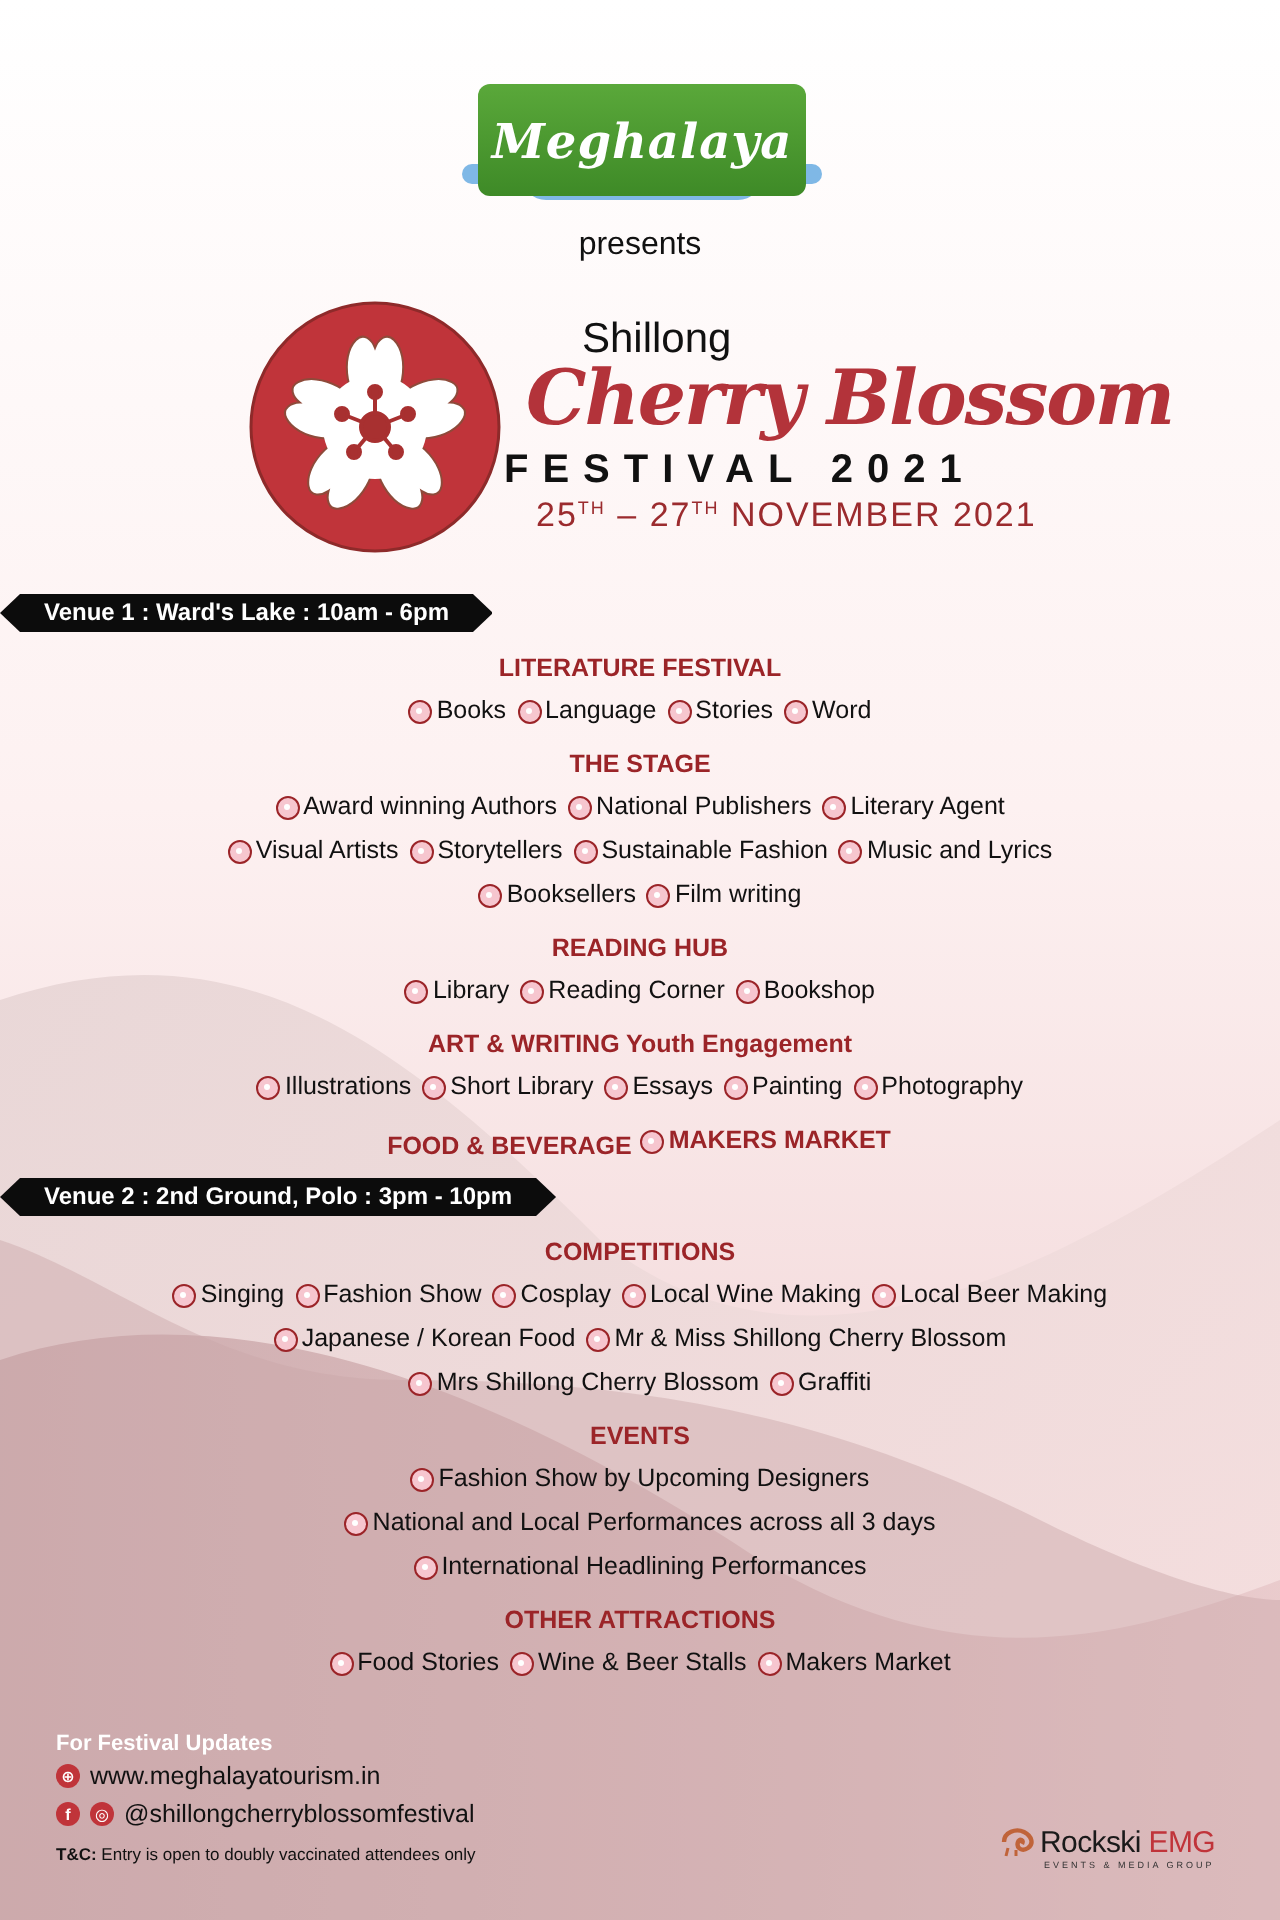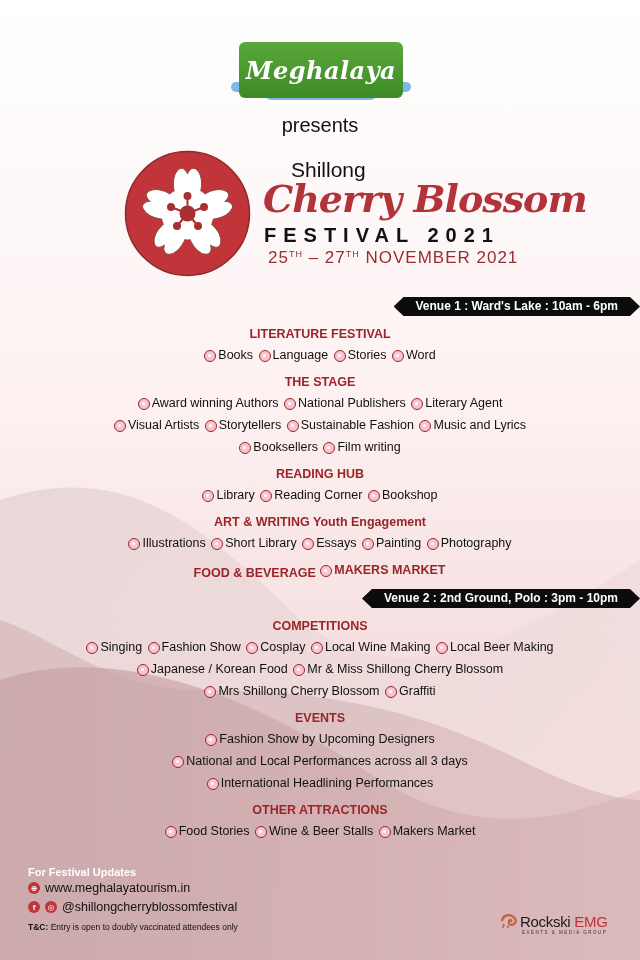--- a/index.html
+++ b/index.html
@@ -39,44 +39,44 @@
     font-size: 14px; letter-spacing: 0.5px; text-shadow: 0 0 1px #3d76a8;
   }
   .mt-ribbon .wing {
     position: absolute; top: 2px; height: 10px; width: 40px; background: #7fb8e6;
   }
   .mt-ribbon .wing.l { left: 0; border-radius: 6px 0 0 6px; }
   .mt-ribbon .wing.r { right: 0; border-radius: 0 6px 6px 0; }
 
   .presents {
     position: absolute; left: 0; right: 0; top: 114px; text-align: center;
-    font-size: 20px; color: #111;
+    font-size: 16px; color: #111;
   }
 
   
   .flower-badge { position: absolute; left: 124px; top: 150px; width: 127px; height: 127px; }
   .title-shillong { position: absolute; left: 291px; top: 158px; font-size: 21px; color: #111; }
   .title-cherry {
     position: absolute; left: 263px; top: 176px; font-size: 38px; color: #b3333a;
     font-family: "DejaVu Serif", serif; font-style: italic; font-weight: bold;
     letter-spacing: -1px; white-space: nowrap;
   }
   .title-festival {
-    position: absolute; left: 264px; top: 224px; font-size: 20px; font-weight: bold;
+    position: absolute; left: 252px; top: 224px; font-size: 20px; font-weight: bold;
     letter-spacing: 7px; color: #111; white-space: nowrap;
   }
   .title-dates {
     position: absolute; left: 268px; top: 248px; font-size: 17px; color: #9b2b2e;
     letter-spacing: 1px; white-space: nowrap;
   }
   .title-dates sup { font-size: 9px; vertical-align: 6px; }
 
   
   .venue {
-    position: absolute; left: 0; right: 0; display: flex; justify-content: flex-end; padding-left: 36px;
+    position: absolute; left: 0; right: 0; display: flex; justify-content: flex-start;
   }
   .venue .pill {
     background: #0c0c0c; color: #fff; font-weight: bold; font-size: 12px;
     height: 19px; line-height: 19px; padding: 0 22px;
     clip-path: polygon(10px 0, calc(100% - 10px) 0, 100% 50%, calc(100% - 10px) 100%, 10px 100%, 0 50%);
   }
 
   .sec-head {
     position: absolute; left: 0; right: 0; text-align: center;
     color: #9b2428; font-weight: bold; font-size: 12.5px;

